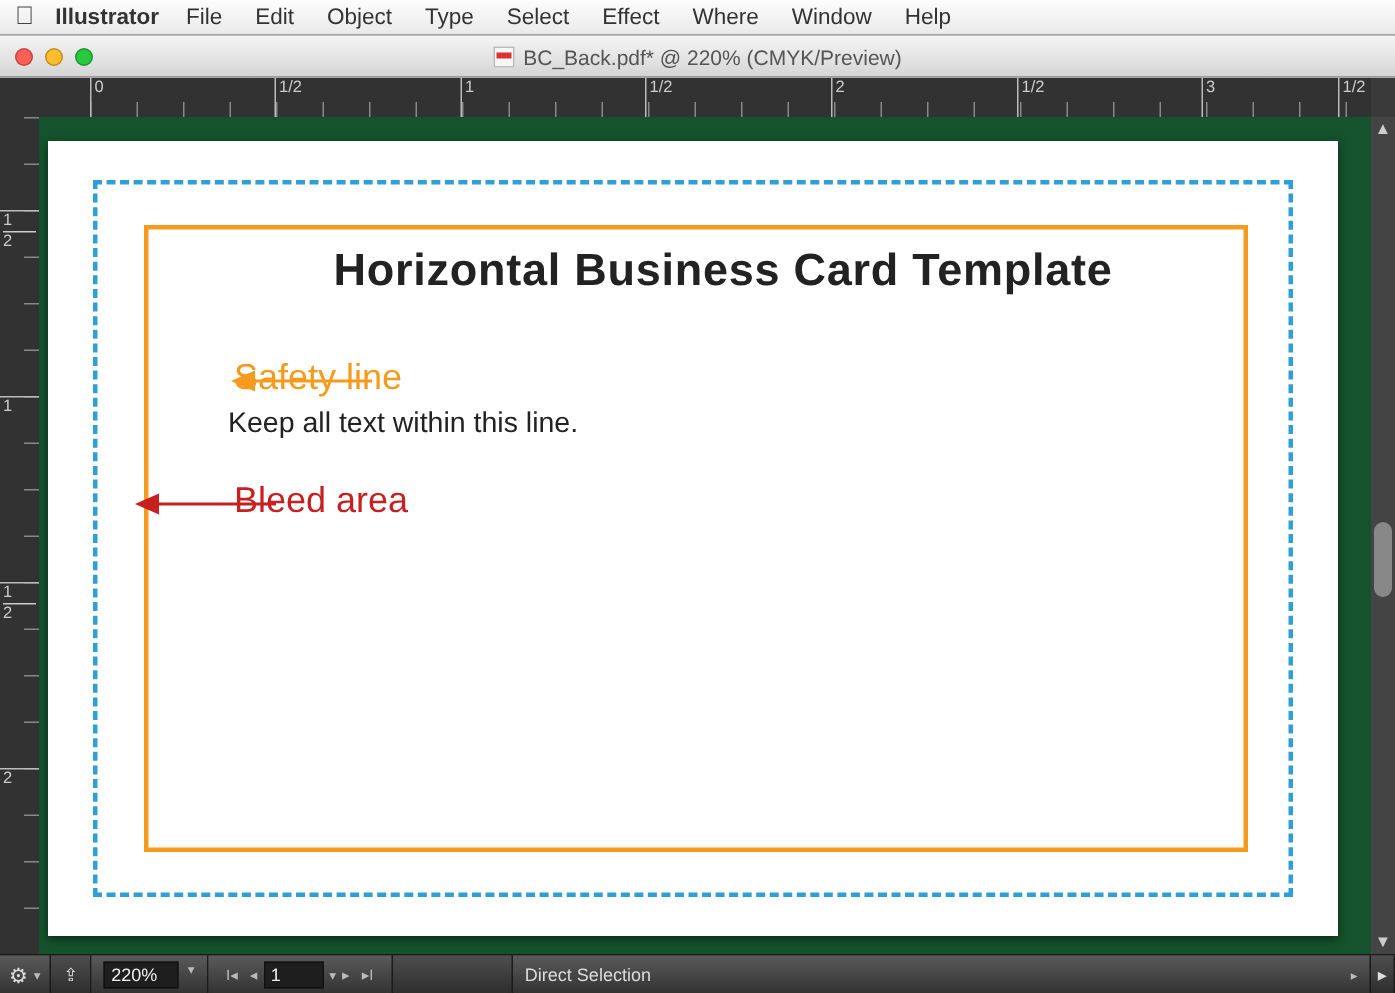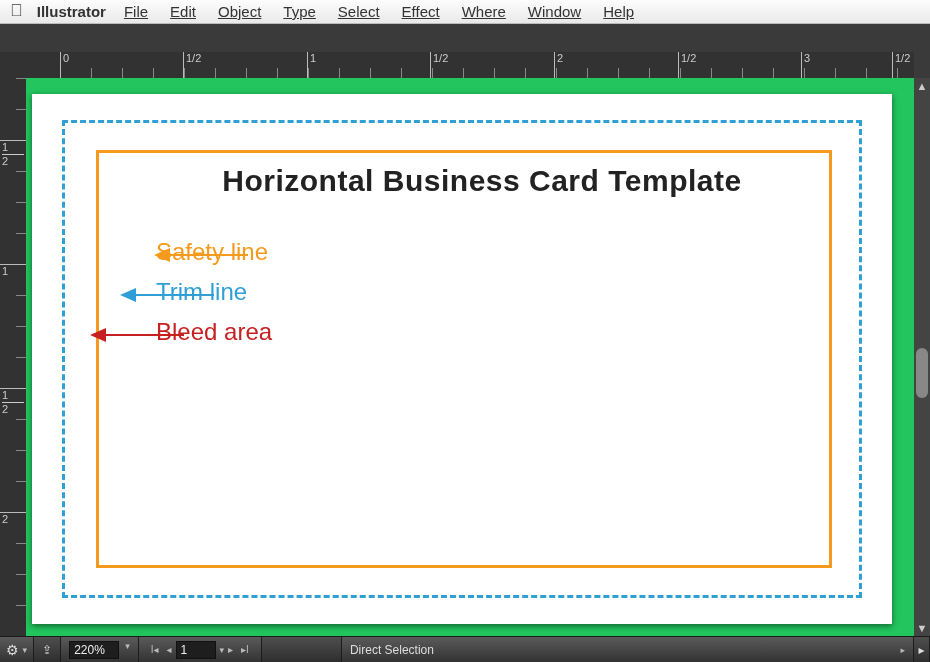--- a/index.html
+++ b/index.html
@@ -14,21 +14,21 @@
     height: 24px;
     background: linear-gradient(#fdfdfd,#e9e9e9);
     border-bottom: 1px solid #bcbcbc;
     display: flex; align-items: center;
     padding-left: 10px;
     font-size: 15px;
     color: #333;
   }
   .mac-menubar .apple { margin-right: 14px; color:#444; font-size:17px; position:relative; top:-1px;}
   .mac-menubar .app-name { font-weight: 700; margin-right: 18px; }
-  .mac-menubar .menu-item { margin-right: 22px; cursor: default; text-decoration: underline; }
+  .mac-menubar .menu-item { margin-right: 22px; cursor: default; }
   
   .window {
     width: 930px;
     height: 638px;
     background: #3a3a3a;
     position: relative;
   }
   
   .titlebar {
     height: 28px;
@@ -74,21 +74,21 @@
   .ruler-v .rlabel .frac{display:block;border-top:1px solid #ccc;margin-top:1px;padding-top:1px;}
   .ruler-corner{position:absolute;top:0;left:0;width:26px;height:26px;background:#323232;}
   
   .scroll-v{position:absolute;top:26px;right:0;width:16px;bottom:0;background:#444;}
   .scroll-v .thumb{position:absolute;left:2px;right:2px;top:270px;height:50px;border-radius:6px;background:#888;}
   .scroll-v .arrow{position:absolute;left:0;right:0;height:16px;color:#ccc;text-align:center;font-size:11px;line-height:16px;}
   .scroll-v .arrow.up{top:0;} .scroll-v .arrow.down{bottom:0;}
   
   .canvas {
     position:absolute; top:26px; left:26px; right:16px; bottom:0;
-    background:#22c55e;
+    background:#14532d;
   }
   .artboard {
     position:absolute;
     top:16px; left:6px; width:860px; height:530px;
     background:#fff;
     box-shadow:0 2px 6px rgba(0,0,0,.5);
   } 
   .trim-box{
     position:absolute; top:26px; left:30px; right:30px; bottom:26px;
     border:3px dashed #2f9fd6;
@@ -133,20 +133,31 @@
   <span class="menu-item">Type</span>
   <span class="menu-item">Select</span>
   <span class="menu-item">Effect</span>
   <span class="menu-item">Where</span>
   <span class="menu-item">Window</span>
   <span class="menu-item">Help</span>
 </div>
 
 <div class="window">
 
+  <div class="titlebar">
+    <div class="traffic-lights">
+      <div class="tl red"></div>
+      <div class="tl yellow"></div>
+      <div class="tl green"></div>
+    </div>
+    <div class="title">
+      <span class="pdf-icon"></span>
+      <span>BC_Back.pdf* @ 220% (CMYK/Preview)</span>
+    </div>
+  </div>
 
   <div class="workspace">
     <div class="ruler-corner"></div>
     <div class="ruler-h" id="ruler-h">
         <div class="tick-minor" style="left: 34px;"></div>
         <div class="tick-minor" style="left: 65px;"></div>
         <div class="tick-minor" style="left: 96px;"></div>
         <div class="tick-minor" style="left: 127px;"></div>
         <div class="tick-minor" style="left: 158px;"></div>
         <div class="tick-minor" style="left: 189px;"></div>
@@ -232,28 +243,22 @@
         <div class="card-content">
           <div class="card-title">Horizontal Business Card Template</div>
 
           <div class="label-line">
             <svg class="arrow-svg" width="96" height="18">
               <line x1="96" y1="9" x2="16" y2="9" stroke="#f59a1c" stroke-width="3"></line>
               <polygon points="2,9 18,2 18,16" fill="#f59a1c"></polygon>
             </svg>
             <span class="lbl orange">Safety line</span>
           </div>
-
-          <div class="label-line">
-            <svg class="arrow-svg" width="96" height="18" style="margin-left:-34px">
-              <line x1="128" y1="9" x2="16" y2="9" stroke="#2f9fd6" stroke-width="3"></line>
-              <polygon points="2,9 18,2 18,16" fill="#2f9fd6"></polygon>
-            </svg>
-            <span class="lbl blue" style="margin-left:-62px">Trim line</span>
-          </div>
+          <div class="desc">Keep all text within this line.</div>
+
 
           <div class="label-line">
             <svg class="arrow-svg" width="96" height="18" style="margin-left:-64px">
               <line x1="158" y1="9" x2="16" y2="9" stroke="#c62020" stroke-width="3"></line>
               <polygon points="2,9 18,2 18,16" fill="#c62020"></polygon>
             </svg>
             <span class="lbl red" style="margin-left:-32px">Bleed area</span>
           </div>
         </div>
       </div>

